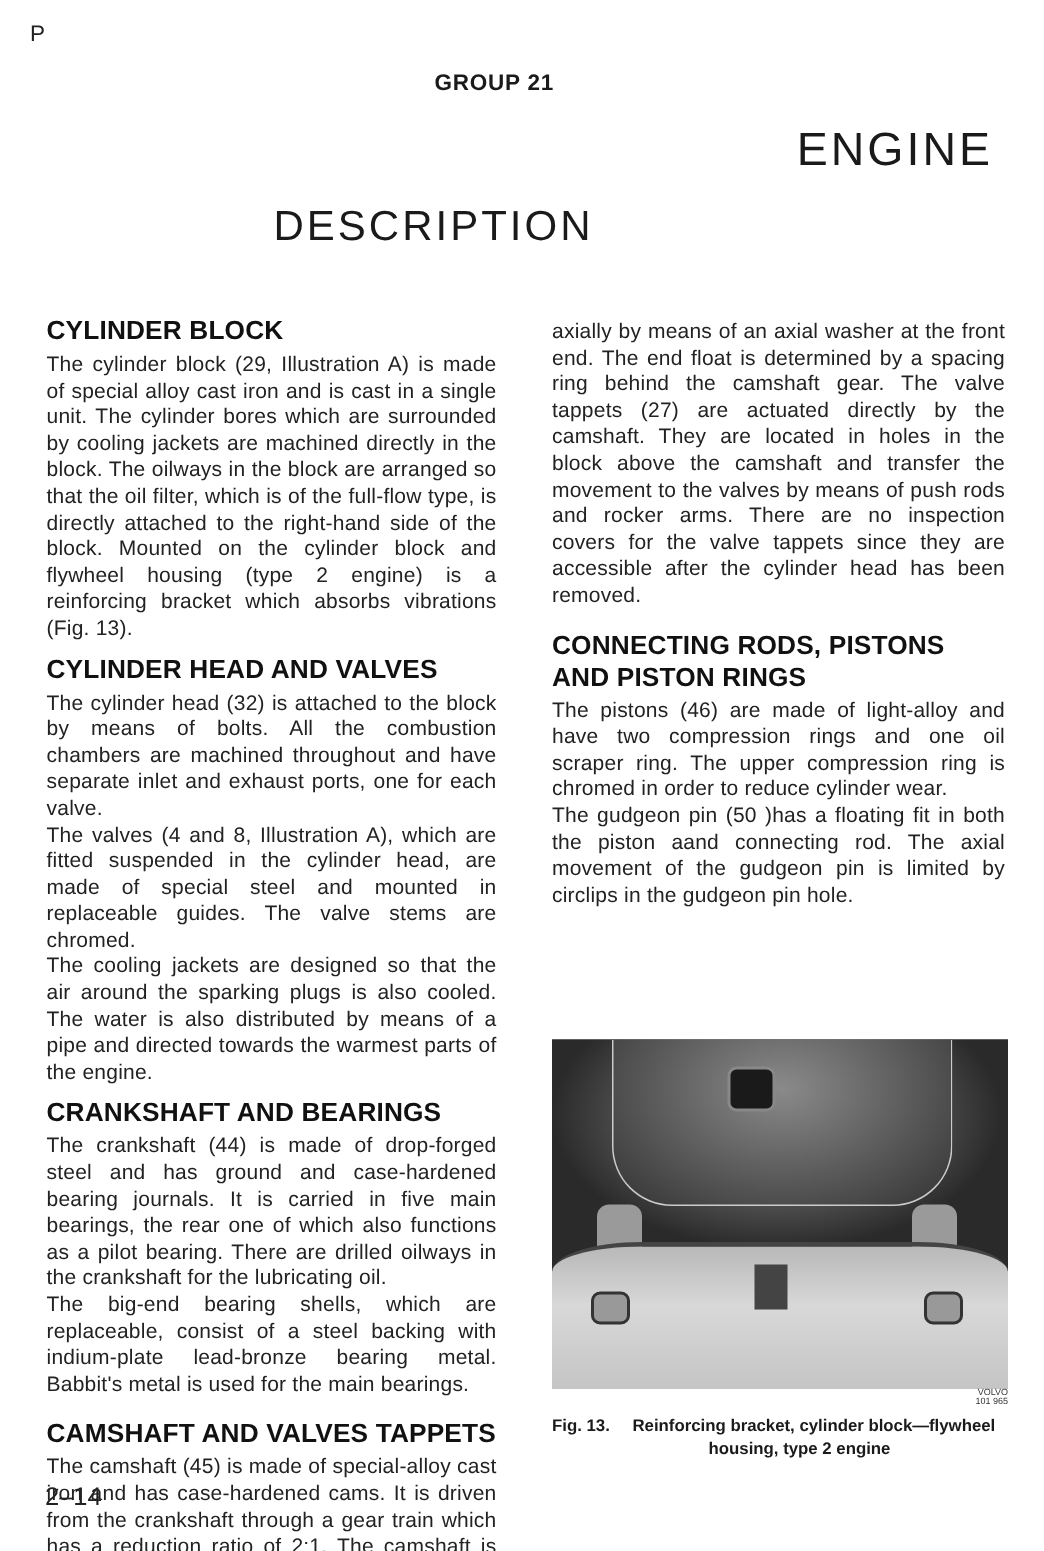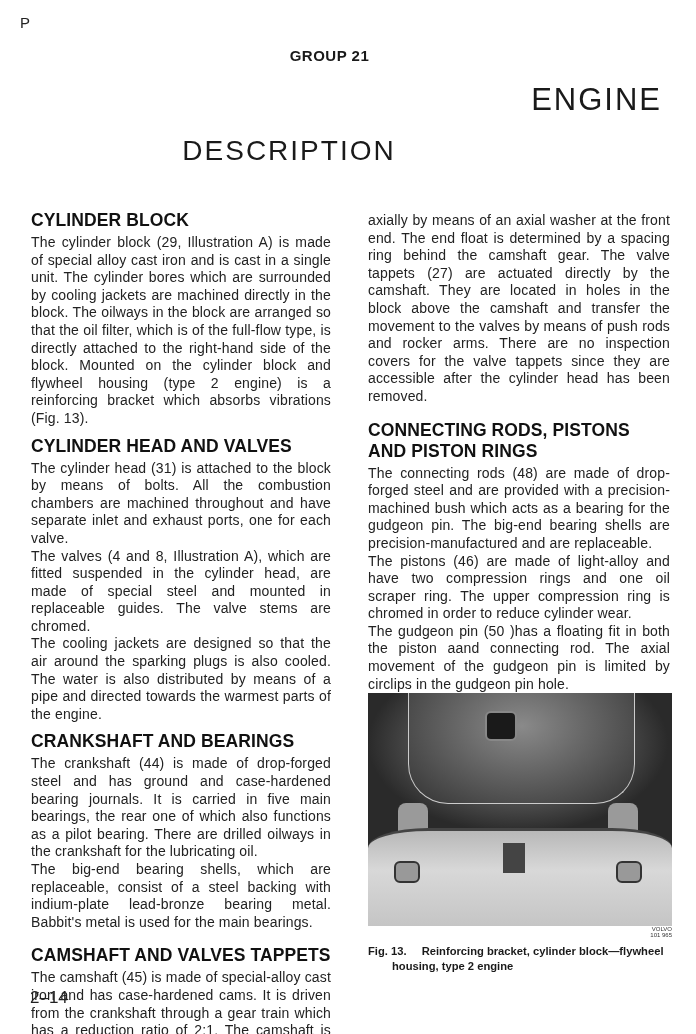--- a/index.html
+++ b/index.html
@@ -38,39 +38,39 @@
   .fig-plug { position: absolute; left: 117px; top: 18px; width: 28px; height: 26px; border-radius: 6px; background: #1a1a1a; border: 2px solid #888; }
   .fig-bracket { position: absolute; left: 0; top: 135px; width: 304px; height: 98px; background: linear-gradient(#b8b8b8, #d8d8d8 40%, #c4c4c4); border-top: 3px solid #444; border-radius: 60px 60px 0 0 / 20px 20px 0 0; }
   .fig-slot { position: absolute; left: 135px; top: 150px; width: 22px; height: 30px; background: #444; }
   .fig-bolt-l { position: absolute; left: 26px; top: 168px; width: 22px; height: 18px; border-radius: 6px; background: #999; border: 2px solid #333; }
   .fig-bolt-r { position: absolute; left: 248px; top: 168px; width: 22px; height: 18px; border-radius: 6px; background: #999; border: 2px solid #333; }
   .fig-post-l { position: absolute; left: 30px; top: 110px; width: 30px; height: 40px; background: #9a9a9a; border-radius: 8px 8px 0 0; }
   .fig-post-r { position: absolute; left: 240px; top: 110px; width: 30px; height: 40px; background: #9a9a9a; border-radius: 8px 8px 0 0; }
   .fig-mark { position: absolute; left: 636px; top: 926px; font-size: 6px; line-height: 6px; text-align: right; color: #333; width: 36px; }
   .fig-caption { position: absolute; left: 368px; top: 944px; width: 306px; font-size: 11.2px; font-weight: bold; line-height: 15px; color: #1a1a1a; }
   .fig-caption .num { margin-right: 12px; }
-  .fig-caption .line2 { display: block; padding-left: 24px; }
+  .fig-caption .line2 { display: block; text-align: center; padding-left: 24px; }
   .page-number { position: absolute; left: 30px; top: 988px; font-size: 17px; color: #222; }
 </style>
 </head>
 <body>
 
 <div class="corner-mark">P</div>
 <div class="group-label">GROUP 21</div>
 <div class="title-main">ENGINE</div>
 <div class="title-sub">DESCRIPTION</div>
 
 <div class="col col-left">
   <div class="sec">
     <h2>CYLINDER BLOCK</h2>
     <p>The cylinder block (29, Illustration A) is made of special alloy cast iron and is cast in a single unit. The cylinder bores which are surrounded by cooling jackets are machined directly in the block. The oilways in the block are arranged so that the oil filter, which is of the full-flow type, is directly attached to the right-hand side of the block. Mounted on the cylinder block and flywheel housing (type 2 engine) is a reinforcing bracket which absorbs vibrations (Fig. 13).</p>
   </div>
   <div class="sec">
     <h2>CYLINDER HEAD AND VALVES</h2>
-    <p>The cylinder head (31) is attached to the block by means of bolts. All the combustion chambers are machined throughout and have separate inlet and exhaust ports, one for each valve.</p>
+    <p>The cylinder head (32) is attached to the block by means of bolts. All the combustion chambers are machined throughout and have separate inlet and exhaust ports, one for each valve.</p>
     <p>The valves (4 and 8, Illustration A), which are fitted suspended in the cylinder head, are made of special steel and mounted in replaceable guides. The valve stems are chromed.</p>
     <p>The cooling jackets are designed so that the air around the sparking plugs is also cooled. The water is also distributed by means of a pipe and directed towards the warmest parts of the engine.</p>
   </div>
   <div class="sec">
     <h2>CRANKSHAFT AND BEARINGS</h2>
     <p>The crankshaft (44) is made of drop-forged steel and has ground and case-hardened bearing journals. It is carried in five main bearings, the rear one of which also functions as a pilot bearing. There are drilled oilways in the crankshaft for the lubricating oil.</p>
     <p>The big-end bearing shells, which are replaceable, consist of a steel backing with indium-plate lead-bronze bearing metal. Babbit's metal is used for the main bearings.</p>
   </div>
   <div class="sec" style="margin-top:14px">
     <h2>CAMSHAFT AND VALVES TAPPETS</h2>
@@ -80,21 +80,20 @@
 
 <div class="col col-right">
   <div class="sec" style="margin-bottom:14px">
     <p>axially by means of an axial washer at the front end. The end float is determined by a spacing ring behind the camshaft gear. The valve tappets (27) are actuated directly by the camshaft. They are located in holes in the block above the camshaft and transfer the movement to the valves by means of push rods and rocker arms. There are no inspection covers for the valve tappets since they are accessible after the cylinder head has been removed.</p>
   </div>
   <div class="sec">
     <h2>
       <span>CONNECTING RODS, PISTONS</span><br>
       <span>AND PISTON RINGS</span>
     </h2>
-    <p>The connecting rods (48) are made of drop-forged steel and are provided with a precision-machined bush which acts as a bearing for the gudgeon pin. The big-end bearing shells are precision-manufactured and are replaceable.</p>
     <p>The pistons (46) are made of light-alloy and have two compression rings and one oil scraper ring. The upper compression ring is chromed in order to reduce cylinder wear.</p>
     <p>The gudgeon pin (50 )has a floating fit in both the piston aand connecting rod. The axial movement of the gudgeon pin is limited by circlips in the gudgeon pin hole.</p>
   </div>
 </div>
 
 <div class="figure">
   <div class="fig-pan"></div>
   <div class="fig-plug"></div>
   <div class="fig-post-l"></div>
   <div class="fig-post-r"></div>

